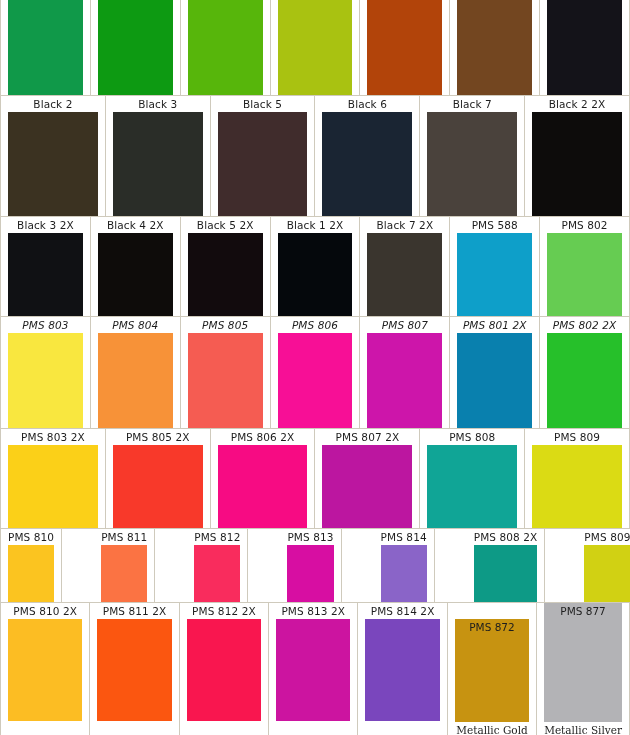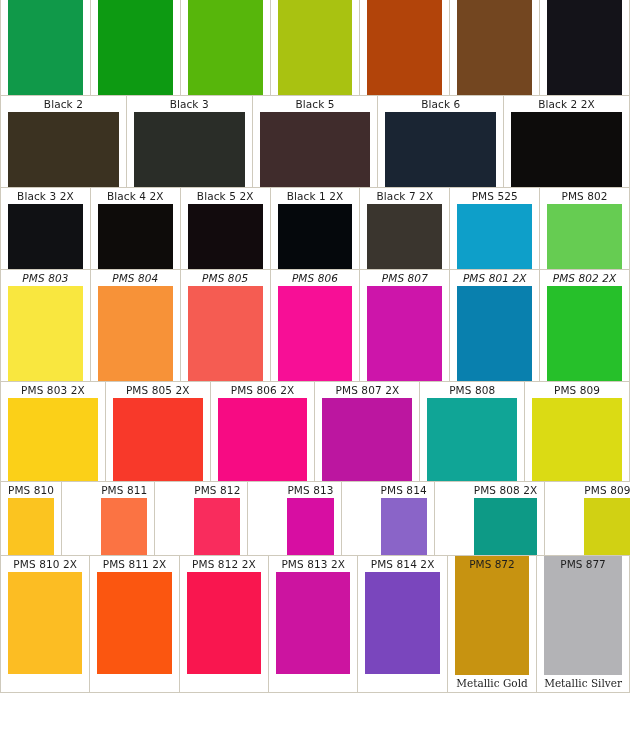--- a/index.html
+++ b/index.html
@@ -125,43 +125,47 @@
       <div class="swatch-cell">
         <div class="swatch-chip" title="#b2440a" style="background: rgb(178, 68, 10);"></div>
       </div>
       <div class="swatch-cell">
         <div class="swatch-chip" title="#734620" style="background: rgb(115, 70, 32);"></div>
       </div>
       <div class="swatch-cell">
         <div class="swatch-chip" title="#141319" style="background: rgb(20, 19, 25);"></div>
       </div>
     </div>
-    <div class="swatch-row" style="height: 92px;">
+    <div class="swatch-row" style="height: 121px;">
       <div class="swatch-cell">
         <div class="swatch-label">Black 2</div>
         <div class="swatch-chip" title="#3b3221" style="background: rgb(59, 50, 33);"></div>
       </div>
       <div class="swatch-cell">
         <div class="swatch-label">Black 3</div>
         <div class="swatch-chip" title="#2a2d28" style="background: rgb(42, 45, 40);"></div>
       </div>
       <div class="swatch-cell">
         <div class="swatch-label">Black 5</div>
         <div class="swatch-chip" title="#402c2c" style="background: rgb(64, 44, 44);"></div>
       </div>
       <div class="swatch-cell">
         <div class="swatch-label">Black 6</div>
         <div class="swatch-chip" title="#1a2533" style="background: rgb(26, 37, 51);"></div>
       </div>
       <div class="swatch-cell">
+        <div class="swatch-label">Black 7</div>
+        <div class="swatch-chip" title="#4a423c" style="background: rgb(74, 66, 60);"></div>
+      </div>
+      <div class="swatch-cell">
         <div class="swatch-label">Black 2 2X</div>
         <div class="swatch-chip" title="#0d0c0b" style="background: rgb(13, 12, 11);"></div>
       </div>
     </div>
-    <div class="swatch-row" style="height: 82px;">
+    <div class="swatch-row" style="height: 100px;">
       <div class="swatch-cell">
         <div class="swatch-label">Black 3 2X</div>
         <div class="swatch-chip" title="#101114" style="background: rgb(16, 17, 20);"></div>
       </div>
       <div class="swatch-cell">
         <div class="swatch-label">Black 4 2X</div>
         <div class="swatch-chip" title="#0e0c0a" style="background: rgb(14, 12, 10);"></div>
       </div>
       <div class="swatch-cell">
         <div class="swatch-label">Black 5 2X</div>
@@ -169,21 +173,21 @@
       </div>
       <div class="swatch-cell">
         <div class="swatch-label">Black 1 2X</div>
         <div class="swatch-chip" title="#05080c" style="background: rgb(5, 8, 12);"></div>
       </div>
       <div class="swatch-cell">
         <div class="swatch-label">Black 7 2X</div>
         <div class="swatch-chip" title="#3a352e" style="background: rgb(58, 53, 46);"></div>
       </div>
       <div class="swatch-cell">
-        <div class="swatch-label">PMS 525</div>
+        <div class="swatch-label">PMS 588</div>
         <div class="swatch-chip" title="#0e9fc9" style="background: rgb(14, 159, 201);"></div>
       </div>
       <div class="swatch-cell">
         <div class="swatch-label">PMS 802</div>
         <div class="swatch-chip" title="#66cc52" style="background: rgb(102, 204, 82);"></div>
       </div>
     </div>
     <div class="swatch-row" style="height: 112px; font-style: italic;">
       <div class="swatch-cell">
         <div class="swatch-label">PMS 803</div>
@@ -290,21 +294,21 @@
         <div class="swatch-label">PMS 813 2X</div>
         <div class="swatch-chip" title="#cc14a0" style="background: rgb(204, 20, 160);"></div>
         <div style="height: 18px; flex: 0 0 auto;"></div>
       </div>
       <div class="swatch-cell">
         <div class="swatch-label">PMS 814 2X</div>
         <div class="swatch-chip" title="#7a46bd" style="background: rgb(122, 70, 189);"></div>
         <div style="height: 18px; flex: 0 0 auto;"></div>
       </div>
       <div class="swatch-cell metallic">
-        <div class="metal-chip" title="#c79311" style="background: rgb(199, 147, 17);">
+        <div class="metal-chip" title="#c79311" style="background: rgb(199, 147, 17); margin-top: 16px;">
           <div class="metal-chip-label">PMS 872</div>
         </div>
         <div class="metal-caption">Metallic Gold</div>
       </div>
       <div class="swatch-cell metallic">
         <div class="metal-chip" title="#b3b3b6" style="background: rgb(179, 179, 182);">
           <div class="metal-chip-label">PMS 877</div>
         </div>
         <div class="metal-caption">Metallic Silver</div>
       </div>

